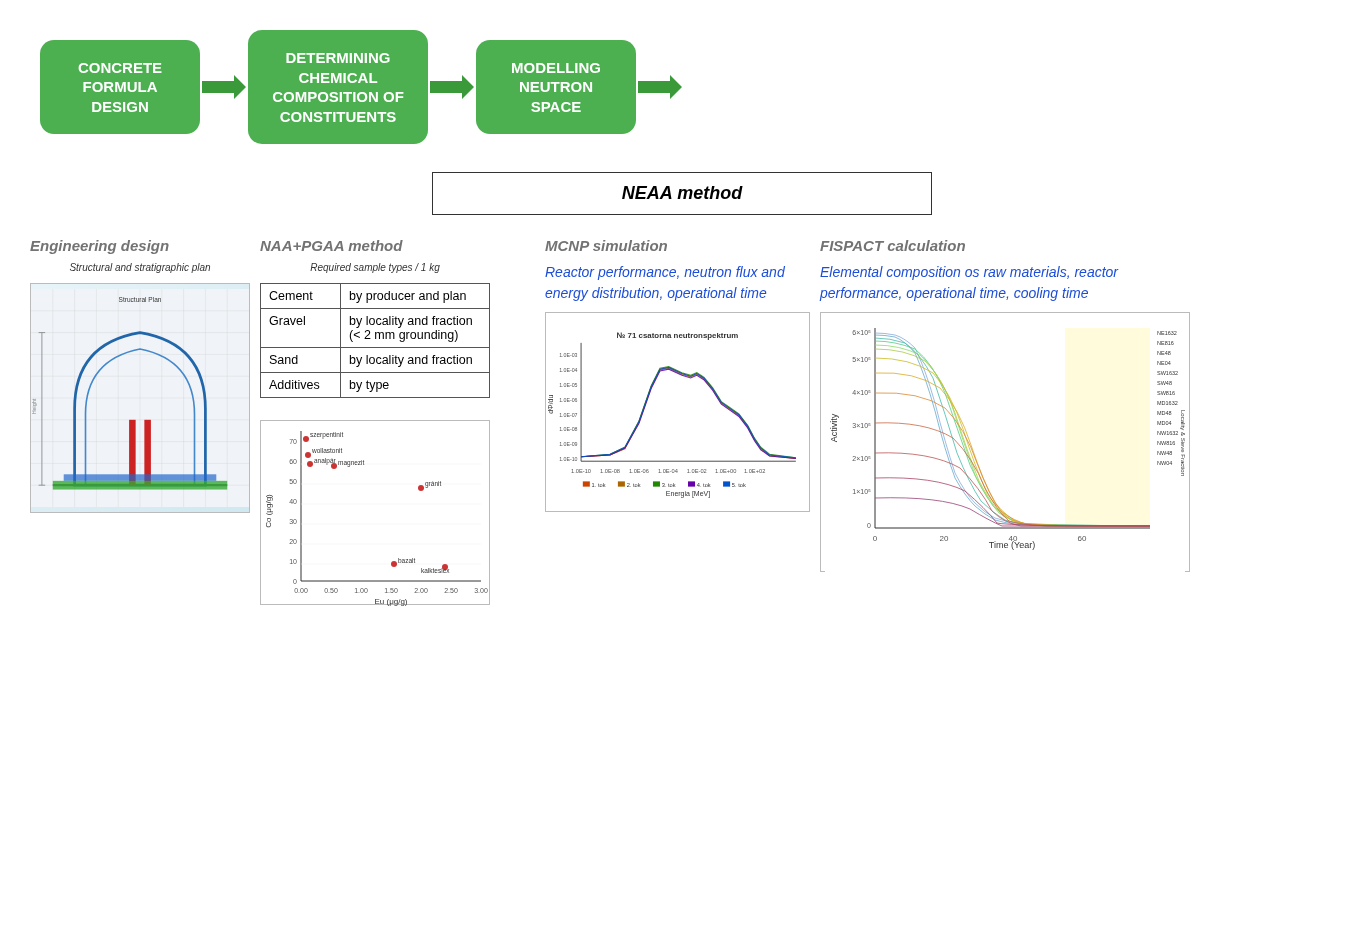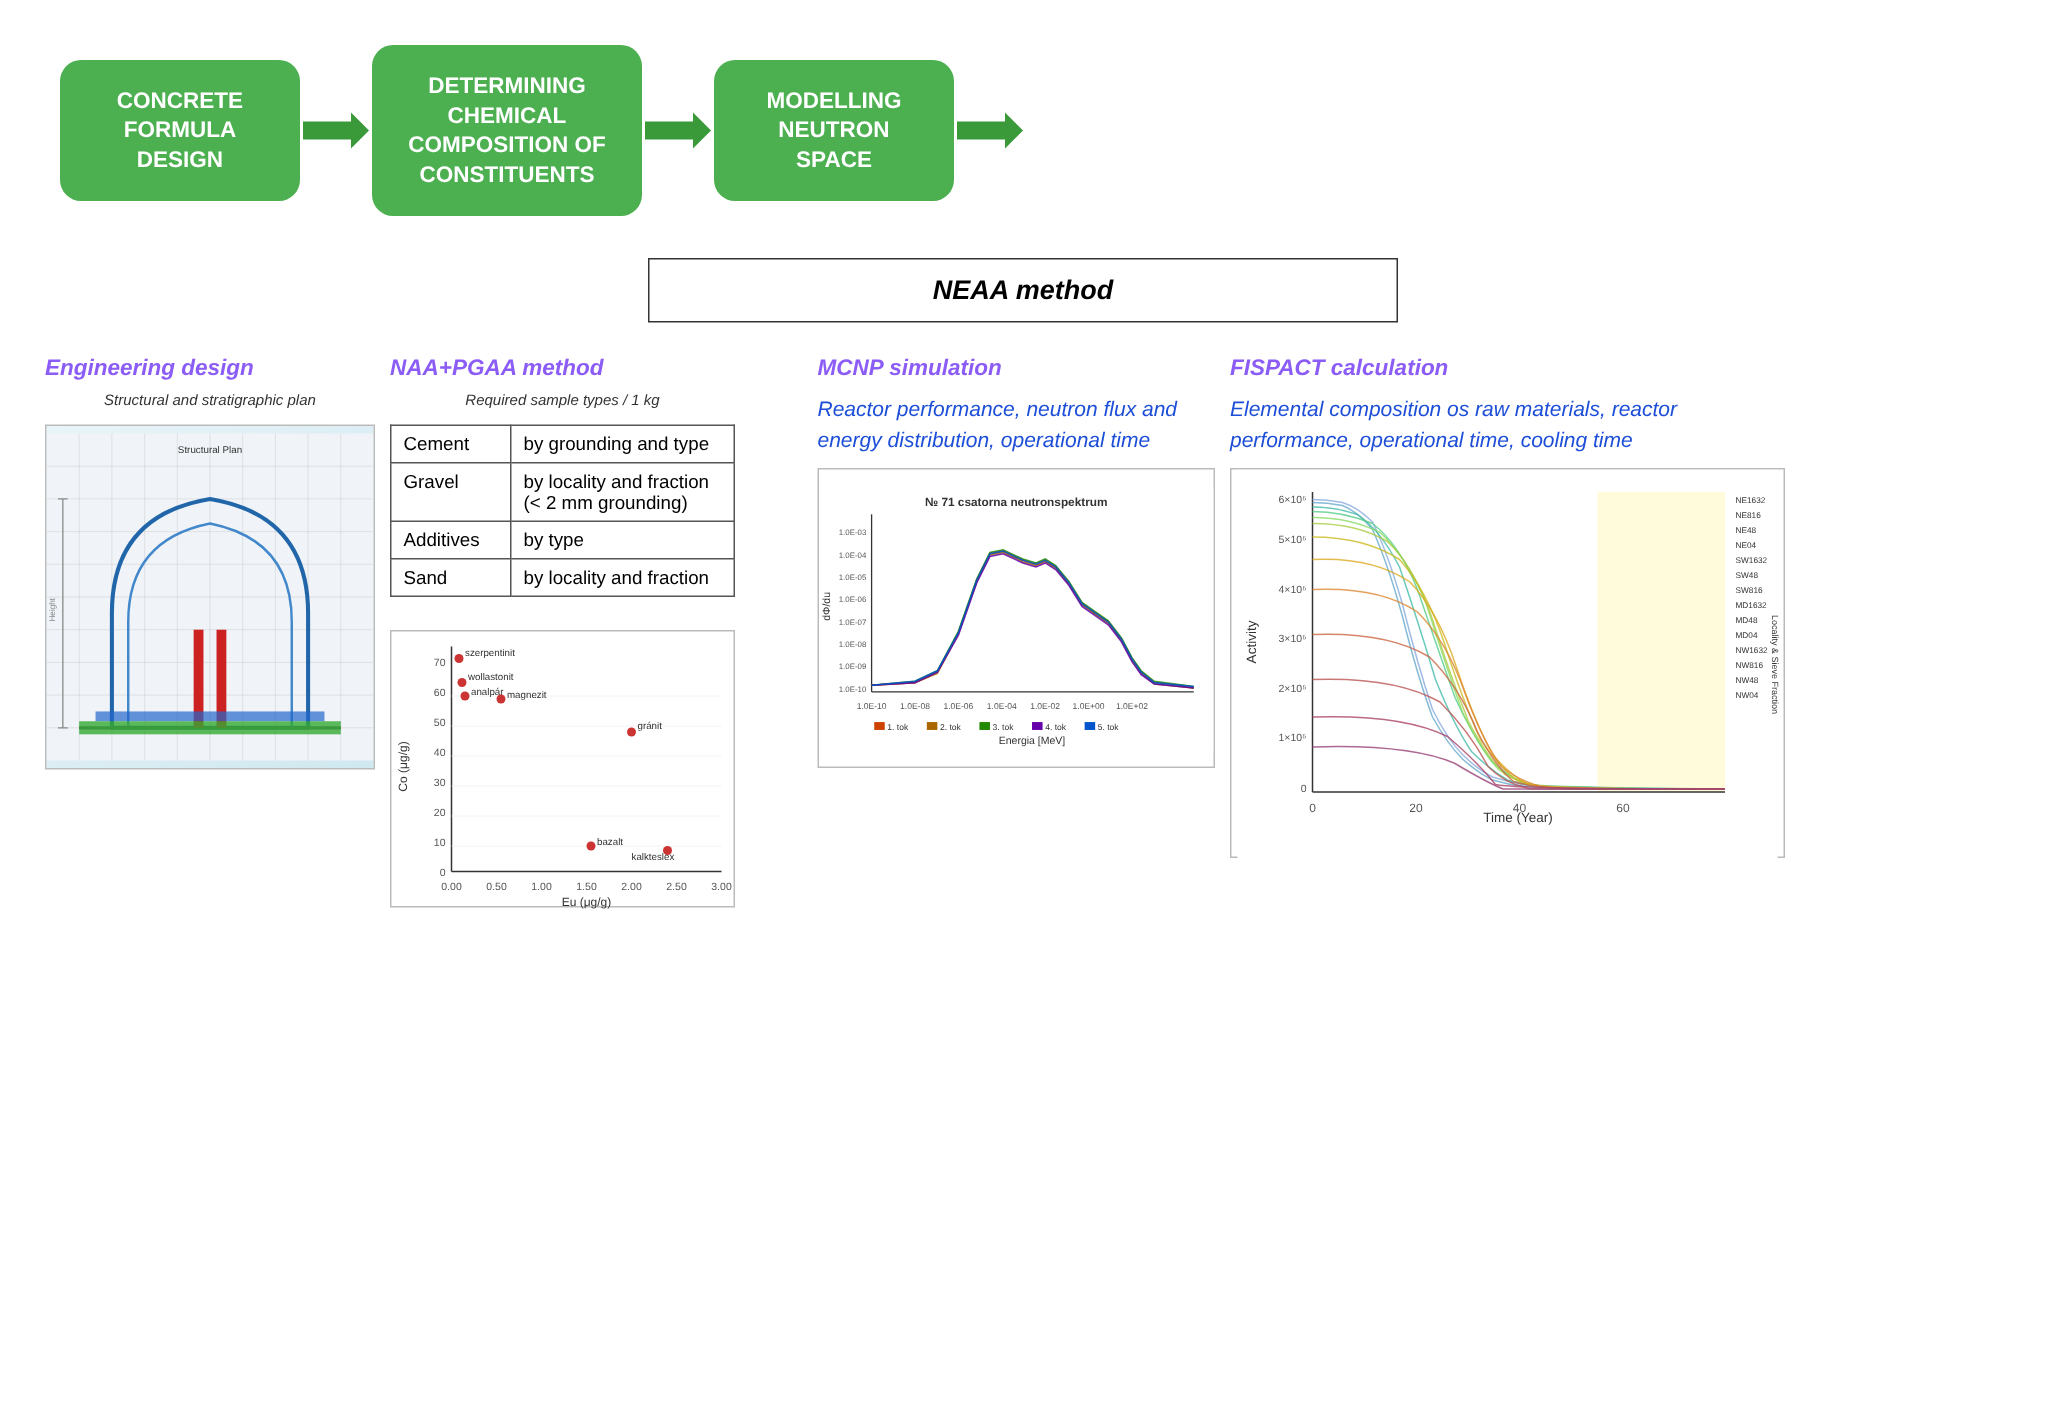--- a/index.html
+++ b/index.html
@@ -74,21 +74,21 @@
       flex: 1;
       display: flex;
       flex-direction: column;
       align-items: flex-start;
     }
     .col-title {
       font-style: italic;
       font-weight: bold;
       font-size: 15px;
       margin-bottom: 8px;
-      color: #8b5cf6;
+      color: #737373;
     }
     .col-subtitle {
       font-style: italic;
       font-size: 10px;
       text-align: center;
       width: 100%;
       margin-bottom: 10px;
       color: #333;
     }
 
@@ -255,33 +255,33 @@
   </div>
 
   <div class="col" style="max-width:230px;">
     <div class="col-title">NAA+PGAA method</div>
     <div class="col-subtitle" style="text-align:center;">Required sample types / 1 kg</div>
 
     <table class="sample-table">
       <tbody id="sample-table-body">
       <tr>
             <td>Cement</td>
-            <td>by grounding and type</td>
+            <td>by producer and plan</td>
           </tr>
           <tr>
             <td>Gravel</td>
             <td>by locality and fraction (&lt; 2 mm grounding)</td>
           </tr>
           <tr>
+            <td>Sand</td>
+            <td>by locality and fraction</td>
+          </tr>
+          <tr>
             <td>Additives</td>
             <td>by type</td>
-          </tr>
-          <tr>
-            <td>Sand</td>
-            <td>by locality and fraction</td>
           </tr>
         </tbody>
     </table>
 
     <div class="scatter-chart">
       <svg width="230" height="185" xmlns="http://www.w3.org/2000/svg">
 
         <line x1="40" y1="10" x2="40" y2="160" stroke="#333" stroke-width="1"></line>
         <line x1="40" y1="160" x2="220" y2="160" stroke="#333" stroke-width="1"></line>
 

